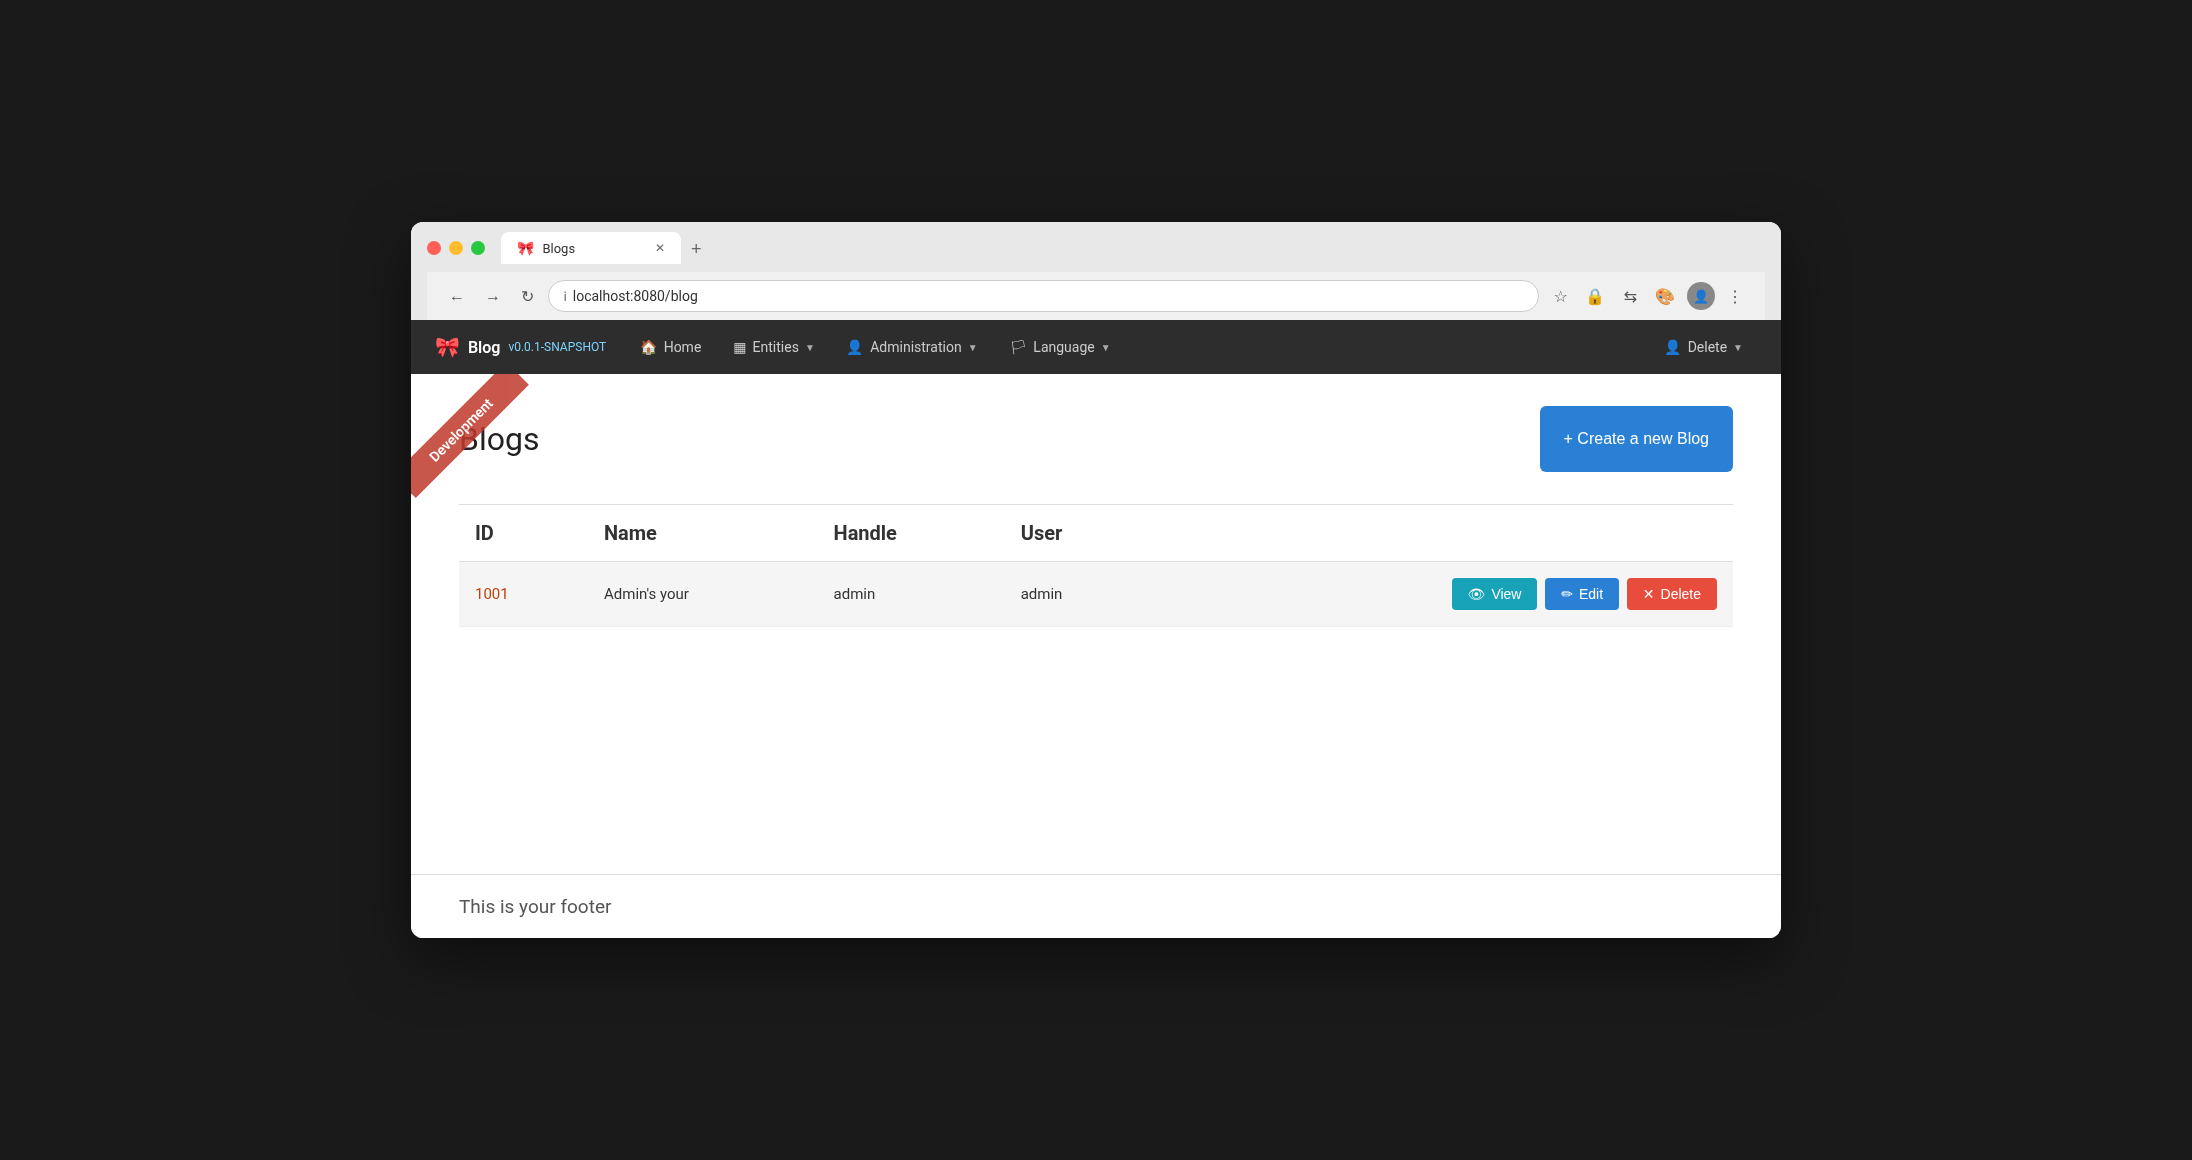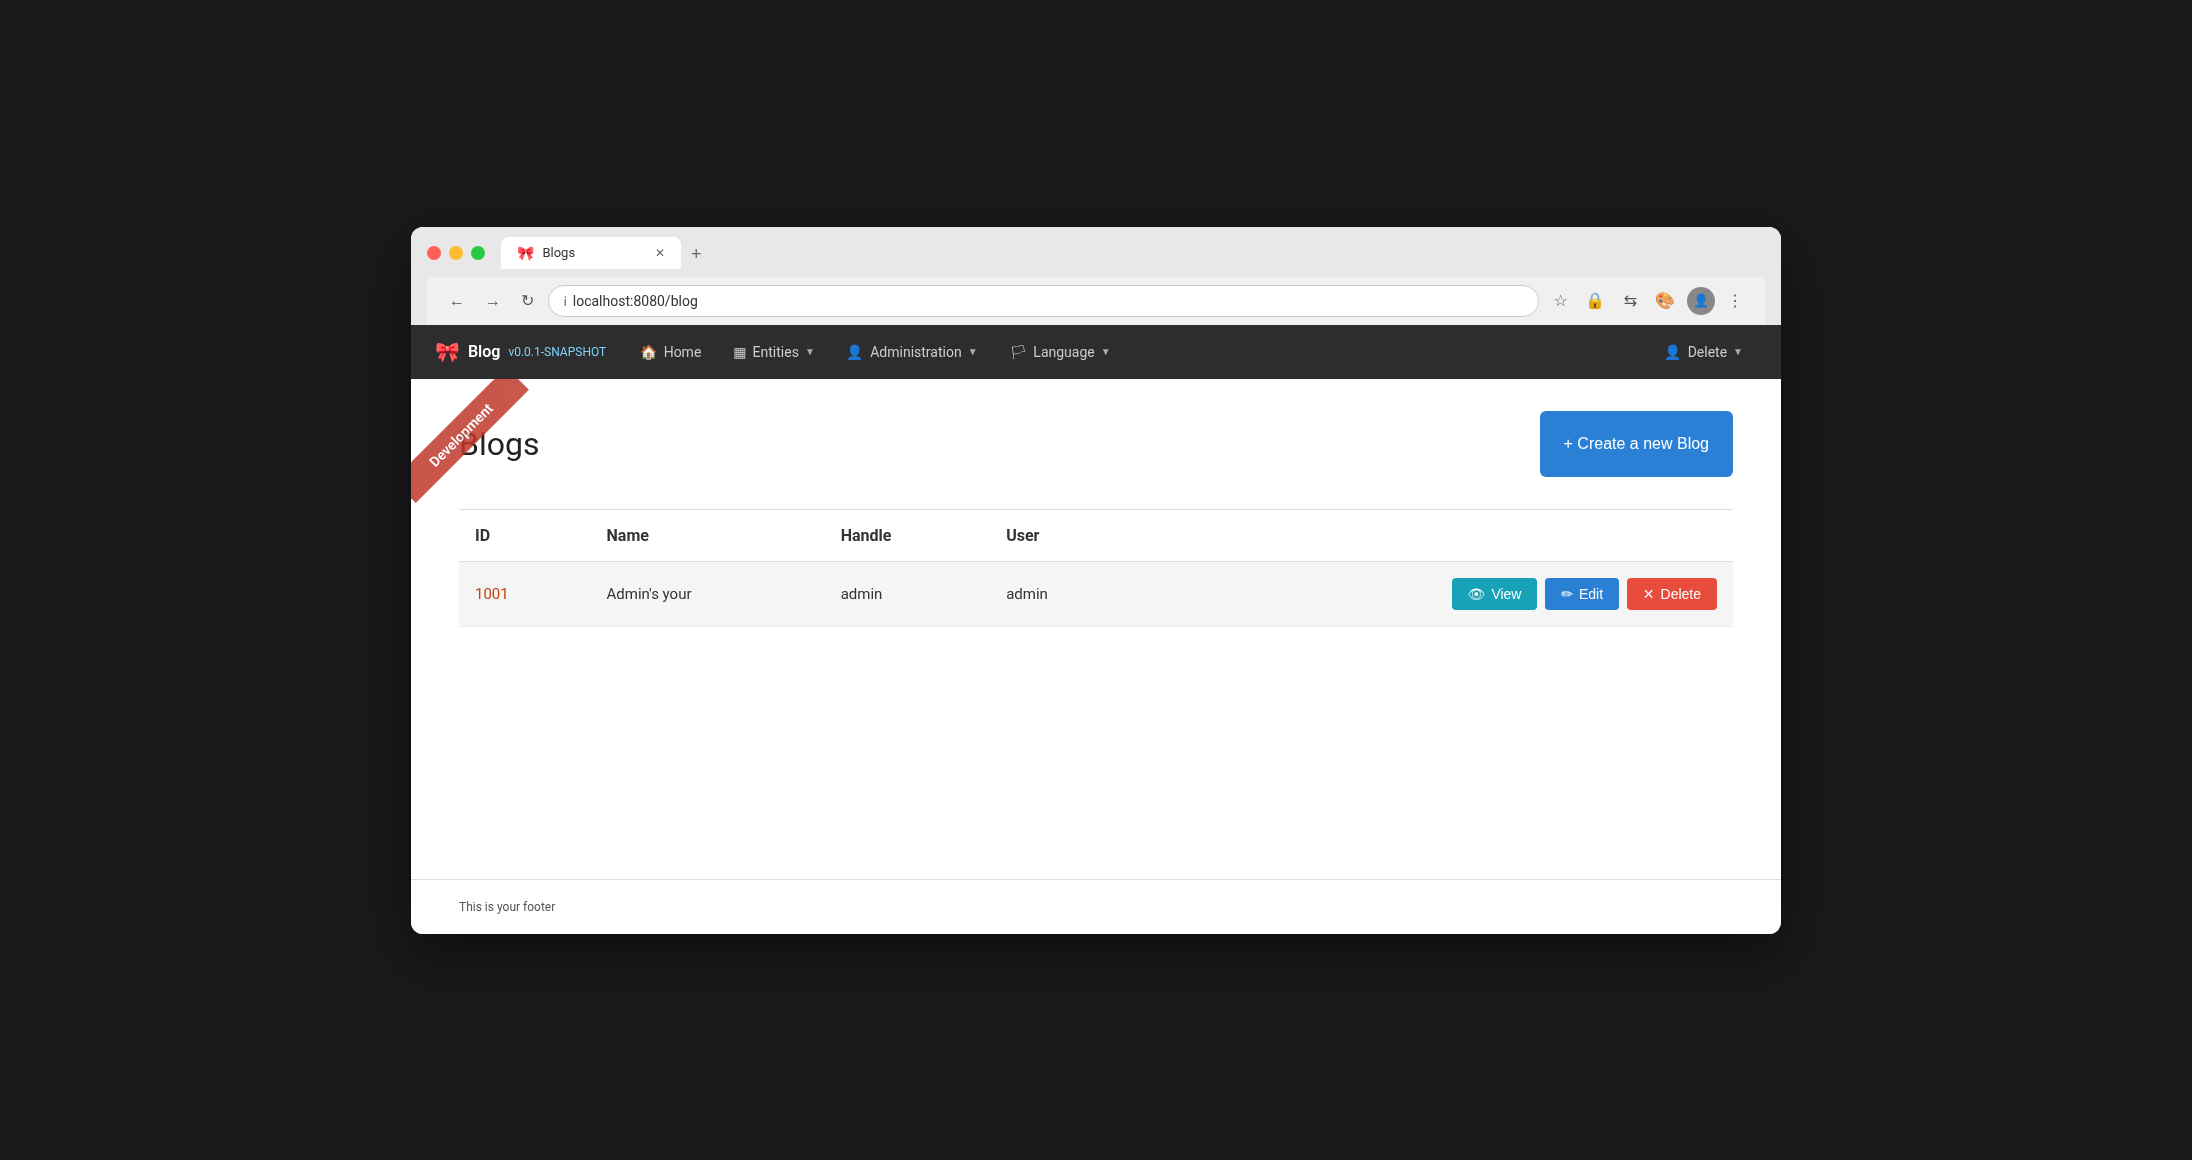--- a/index.html
+++ b/index.html
@@ -267,21 +267,21 @@
 
     table {
       width: 100%;
       border-collapse: collapse;
     }
 
     thead th {
       text-align: left;
       padding: 16px 16px;
       font-weight: 700;
-      font-size: 16px;
+      font-size: 20px;
       color: #333;
       border-bottom: 1px solid #ddd;
     }
 
     tbody tr {
       border-bottom: 1px solid #eee;
     }
 
     tbody tr:nth-child(odd) {
       background: #f5f5f5;
@@ -343,21 +343,21 @@
       cursor: pointer;
       display: inline-flex;
       align-items: center;
       gap: 6px;
     }
 
     
     .page-footer {
       border-top: 1px solid #ddd;
       padding: 20px 48px;
-      font-size: 12px;
+      font-size: 19px;
       color: #555;
     }
   </style>
 </head>
 <body>
 
 <div class="browser-window">
 
   <div class="browser-chrome">
     <div class="browser-controls">

